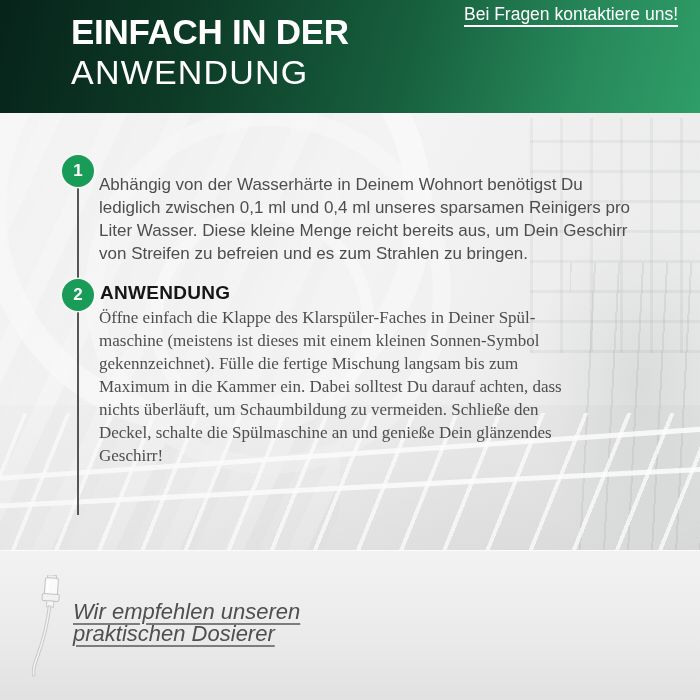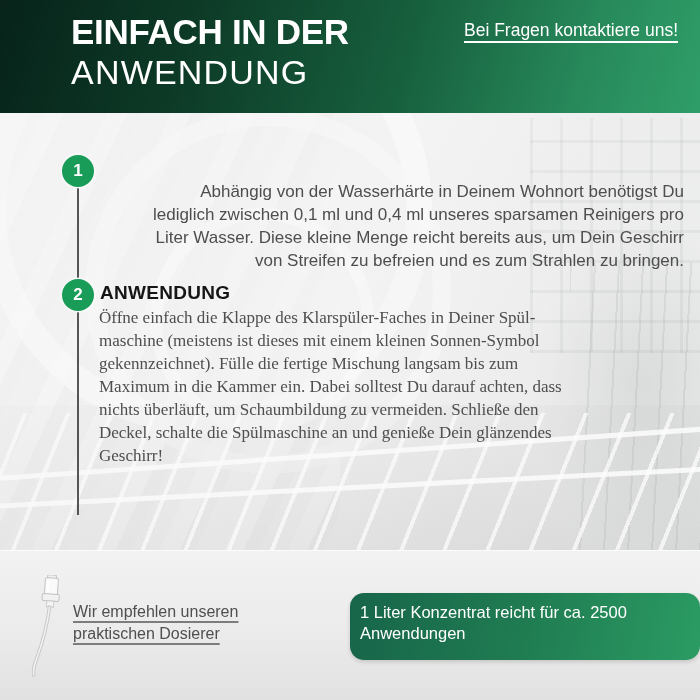--- a/index.html
+++ b/index.html
@@ -11,21 +11,21 @@
 
   
   .header {
     position:absolute; left:0; top:0; width:700px; height:113px;
     background:linear-gradient(106deg,#07231a 0%,#0d3b27 28%,#17603e 58%,#27885a 82%,#2f9e68 100%);
   }
   .title { position:absolute; left:71px; top:11px; color:#ffffff; }
   .t1 { font-size:35px; font-weight:800; letter-spacing:-0.3px; line-height:41px; }
   .t2 { font-size:34px; font-weight:400; letter-spacing:1.2px; line-height:41px; }
   .contact {
-    position:absolute; right:22px; top:20px; color:#ffffff; font-size:17.5px;
+    position:absolute; right:22px; top:4px; color:#ffffff; font-size:17.5px;
     text-decoration:underline; text-underline-offset:5px; text-decoration-thickness:1.5px;
     cursor:pointer;
   }
 
   
   .photo {
     position:absolute; left:0; top:113px; width:700px; height:437px; overflow:hidden;
     background:linear-gradient(115deg,#ececec 0%,#e7e7e7 20%,#f1f1f1 45%,#e9e9e9 70%,#e5e8e6 100%);
   }
   .photo * { position:absolute; }
@@ -82,35 +82,35 @@
   .circle-2 { top:279px; }
   .step-heading {
     position:absolute; left:100px; color:#161616; font-size:19px; font-weight:800; letter-spacing:.3px;
   }
   .h1 { top:158px; }
   .h2 { top:282px; }
   .step-body {
     position:absolute; left:99px; width:585px; color:#4e4e4e;
     font-size:17px; line-height:23px;
   }
-  .b1 { top:180px;text-align:right; }
+  .b1 { top:173px; }
   .b2 { top:306px;font-family:Liberation Serif, serif; }
   .pre { white-space:pre-line; }
 
   
   .footer {
     position:absolute; left:0; top:550px; width:700px; height:150px;
     background:linear-gradient(180deg,#f2f2f2 0%,#ebebeb 55%,#e1e1e1 100%);
     border-top:1px solid rgba(255,255,255,.9);
   }
   .pump { position:absolute; left:30px; top:24px; }
   .note {
-    position:absolute; left:73px; top:50px; color:#4f4f4f; font-size:16px; line-height:22px;
+    position:absolute; left:73px; top:50px; color:#4f4f4f; font-size:22px; line-height:22px;
     text-decoration:underline; text-decoration-color:#7d7d7d; text-decoration-thickness:1.5px;
-    text-underline-offset:4px; cursor:pointer;
+    text-underline-offset:4px; cursor:pointer;font-style:italic;
   }
   .badge {
     position:absolute; left:350px; right:0; top:42px; height:67px; box-sizing:border-box;
     border-radius:14px; padding:9px 12px 0 10px;
     background:linear-gradient(100deg,#17654a 0%,#1f7b51 48%,#2b9b63 100%);
     color:#ffffff; font-size:16.5px; line-height:21px;
     box-shadow:0 2px 4px rgba(0,0,0,.15);
   }
 </style>
 </head>
@@ -167,17 +167,15 @@
         <rect x="15" y="3" width="13" height="17" rx="2" fill="#fafafa" stroke="#c2c2c2" stroke-width="1"></rect>
         <line x1="18" y1="6" x2="18" y2="17" stroke="#ffffff" stroke-width="2"></line>
         <rect x="13" y="19" width="17" height="7" rx="1.5" fill="#f1f1f1" stroke="#c2c2c2" stroke-width="1"></rect>
         <rect x="18" y="26" width="7" height="6" fill="#f5f5f5" stroke="#cccccc" stroke-width="1"></rect>
         <path d="M21 32 C20 55 16 70 12 84 C10 90 9 96 10 101" fill="none" stroke="#c9c9c9" stroke-width="3.5" stroke-linecap="round"></path>
         <path d="M21 32 C20 55 16 70 12 84 C10 90 9 96 10 101" fill="none" stroke="#f4f4f4" stroke-width="1.4" stroke-linecap="round"></path>
       </g>
     </svg>
     <div class="note pre">Wir empfehlen unseren
 praktischen Dosierer</div>
-    <div class="badge pre">1 Liter Konzentrat reicht für ca. 2500
-Anwendungen</div>
   </div>
 
 </div>
 
 </body></html>

